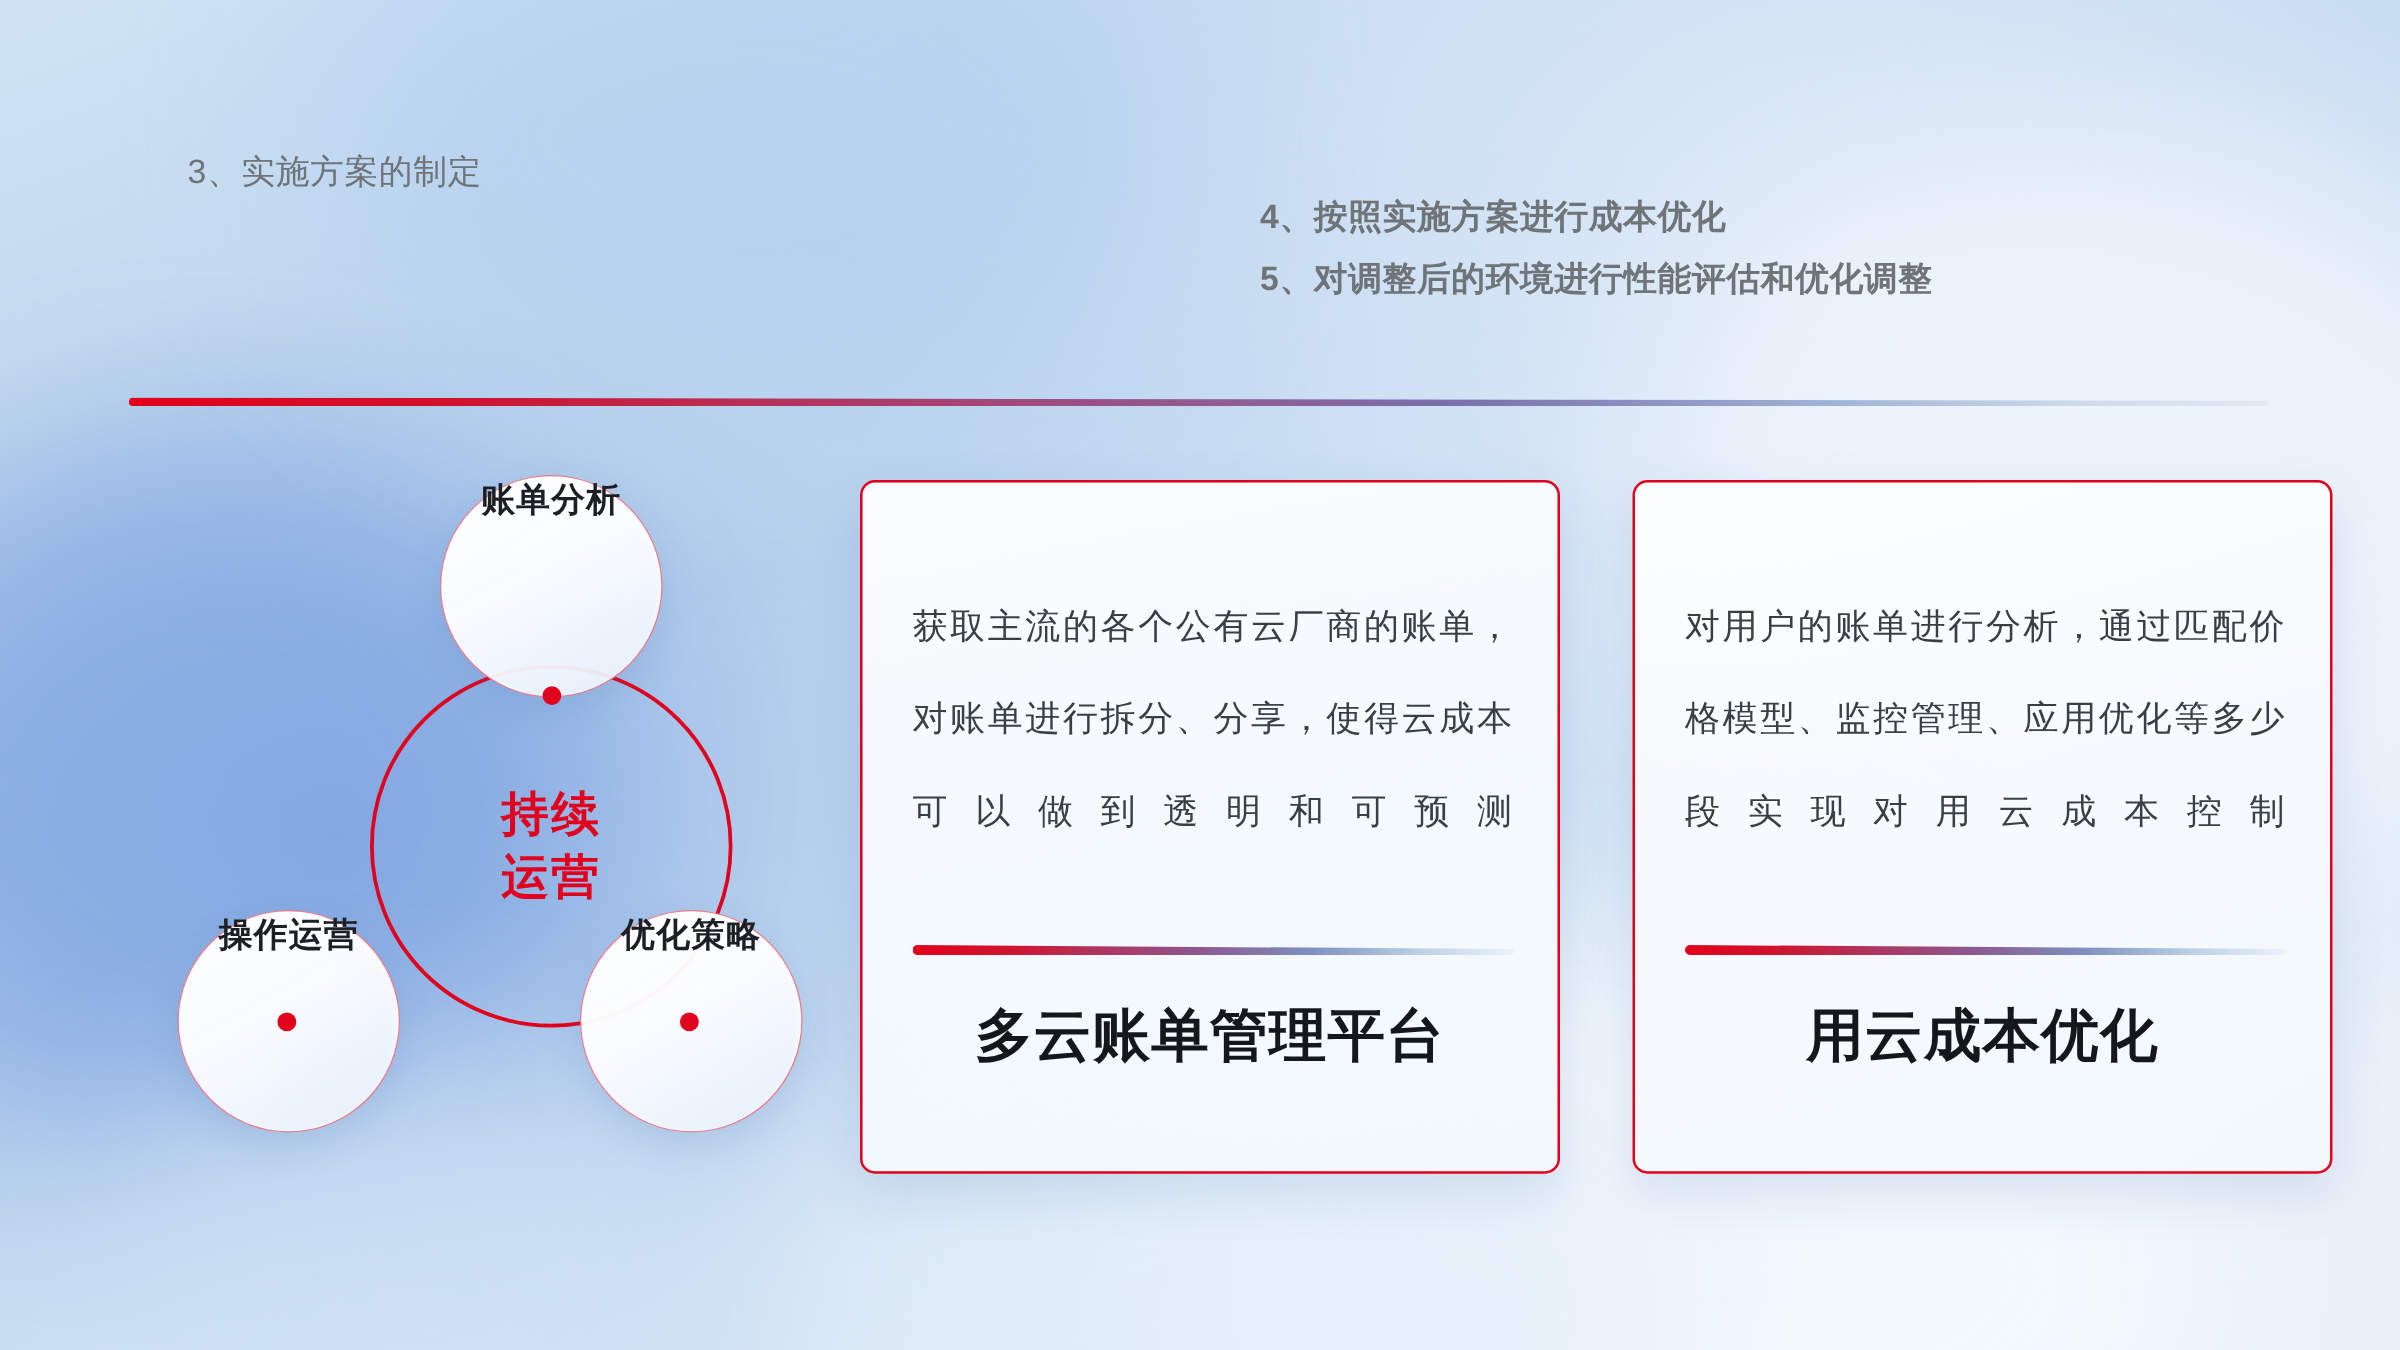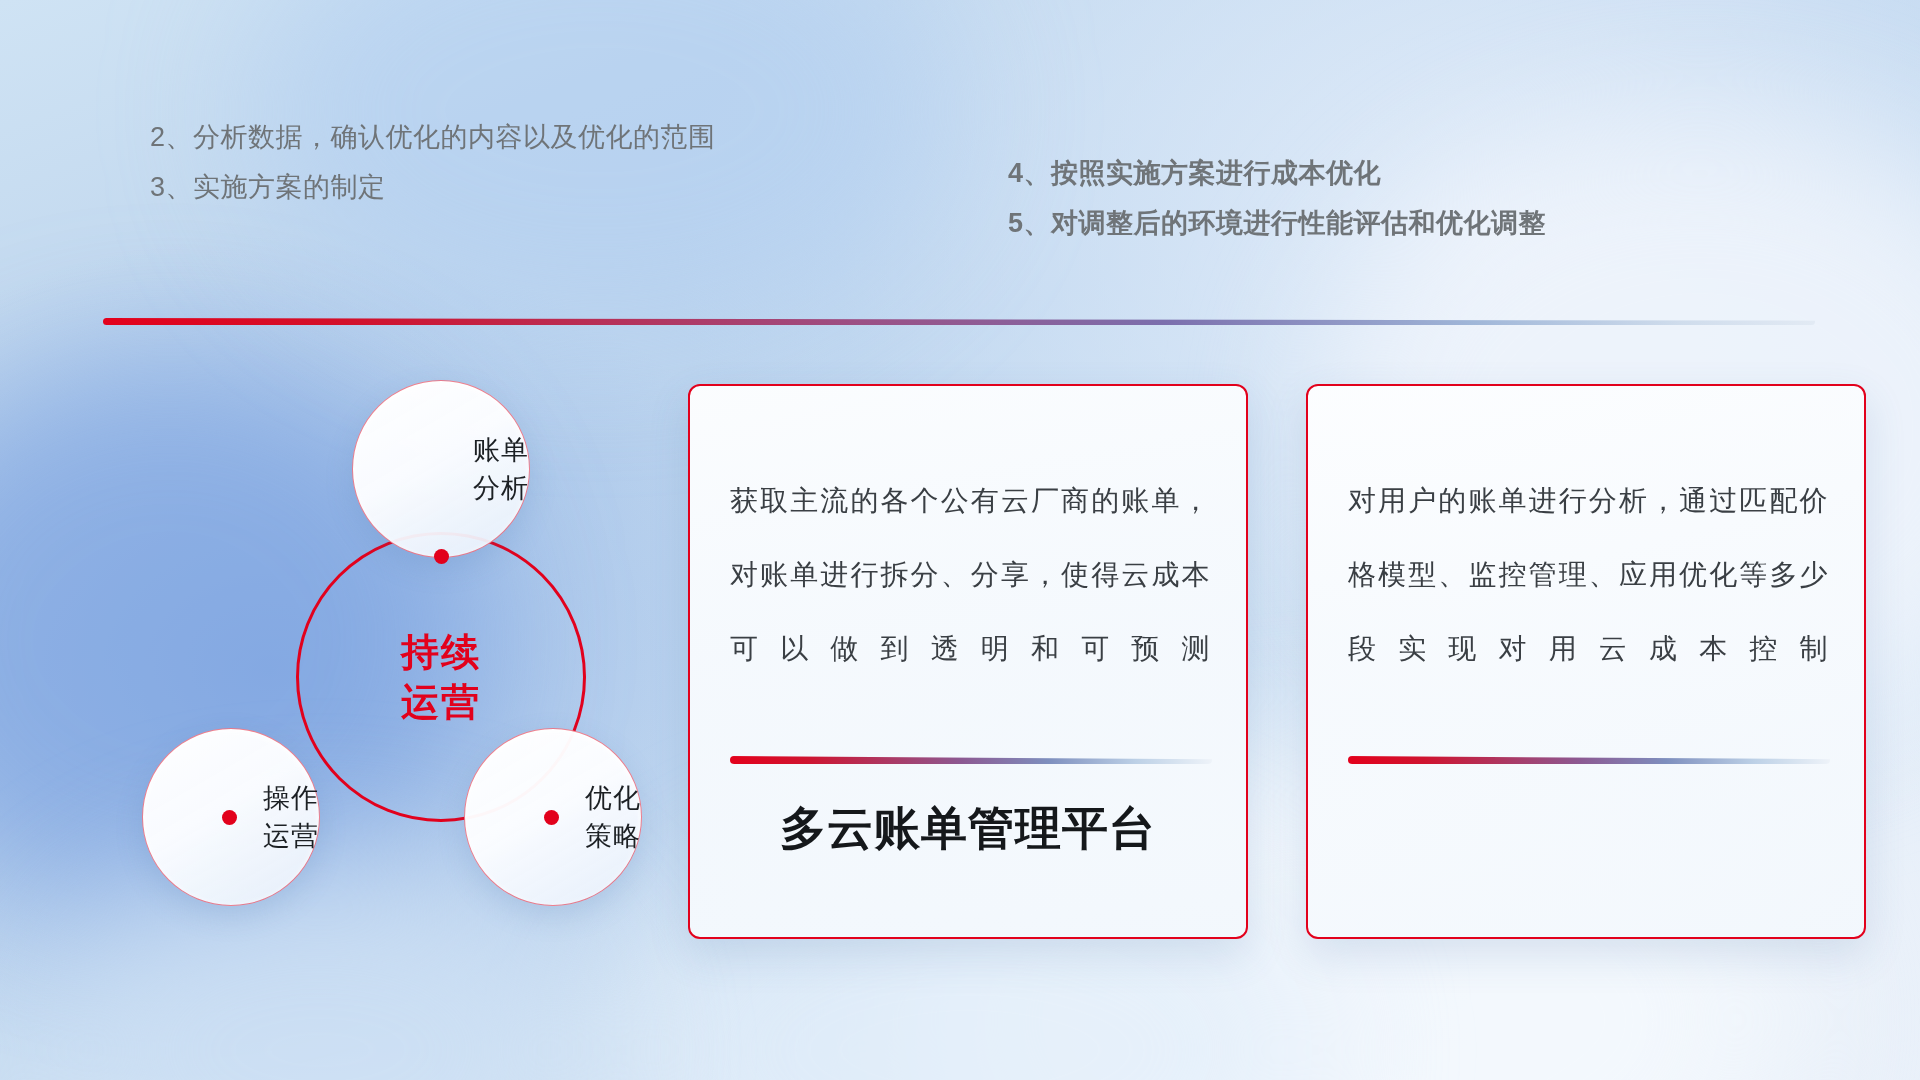--- a/index.html
+++ b/index.html
@@ -87,26 +87,26 @@
     position: absolute;
     width: 178px;
     height: 178px;
     border-radius: 50%;
     box-sizing: border-box;
     border: 1px solid rgba(226,1,28,0.50);
     background:
       linear-gradient(150deg, rgba(255,255,255,0.99) 0%, rgba(252,253,255,0.97) 45%, rgba(231,240,251,0.93) 100%);
     box-shadow: 0 10px 28px rgba(80,120,180,0.18), inset 0 2px 6px rgba(255,255,255,0.9);
     display: flex;
-    flex-direction: column;
-    align-items: flex-end;
+    flex-direction: row;
+    align-items: flex-start;
     justify-content: center;
     color: #1c2024;
     font-size: 27px;
-    font-weight: normal;
+    font-weight: bold;
     line-height: 38px;
     letter-spacing: 1px;
   }
   .bubble-top   { left: 248px; top: 20px; }
   .bubble-left  { left: 38px;  top: 368px; }
   .bubble-right { left: 360px; top: 368px; }
 
   .dot {
     position: absolute;
     width: 15px;
@@ -191,21 +191,20 @@
 <div class="slide">
 
   <div class="blob blob-a"></div>
   <div class="blob blob-b"></div>
   <div class="blob blob-c"></div>
   <div class="blob blob-d"></div>
   <div class="blob blob-e"></div>
   <div class="blob blob-f"></div>
 
   <div class="bullets bullets-left">
-    <span class="bullet-line">2、分析数据，确认优化的内容以及优化的范围</span>
     <span class="bullet-line">3、实施方案的制定</span>
   </div>
 
   <div class="bullets bullets-right">
     <span class="bullet-line">4、按照实施方案进行成本优化</span>
     <span class="bullet-line">5、对调整后的环境进行性能评估和优化调整</span>
   </div>
 
   <div class="divider"></div>
 
@@ -239,15 +238,16 @@
 
   <div class="card card-1">
     <div class="card-body">获取主流的各个公有云厂商的账单，对账单进行拆分、分享，使得云成本可以做到透明和可预测</div>
     <div class="card-rule"></div>
     <div class="card-title">多云账单管理平台</div>
   </div>
 
   <div class="card card-2">
     <div class="card-body">对用户的账单进行分析，通过匹配价格模型、监控管理、应用优化等多少段实现对用云成本控制</div>
     <div class="card-rule"></div>
+    <div class="card-title">用云成本优化</div>
   </div>
 
 </div>
 
 </body></html>

